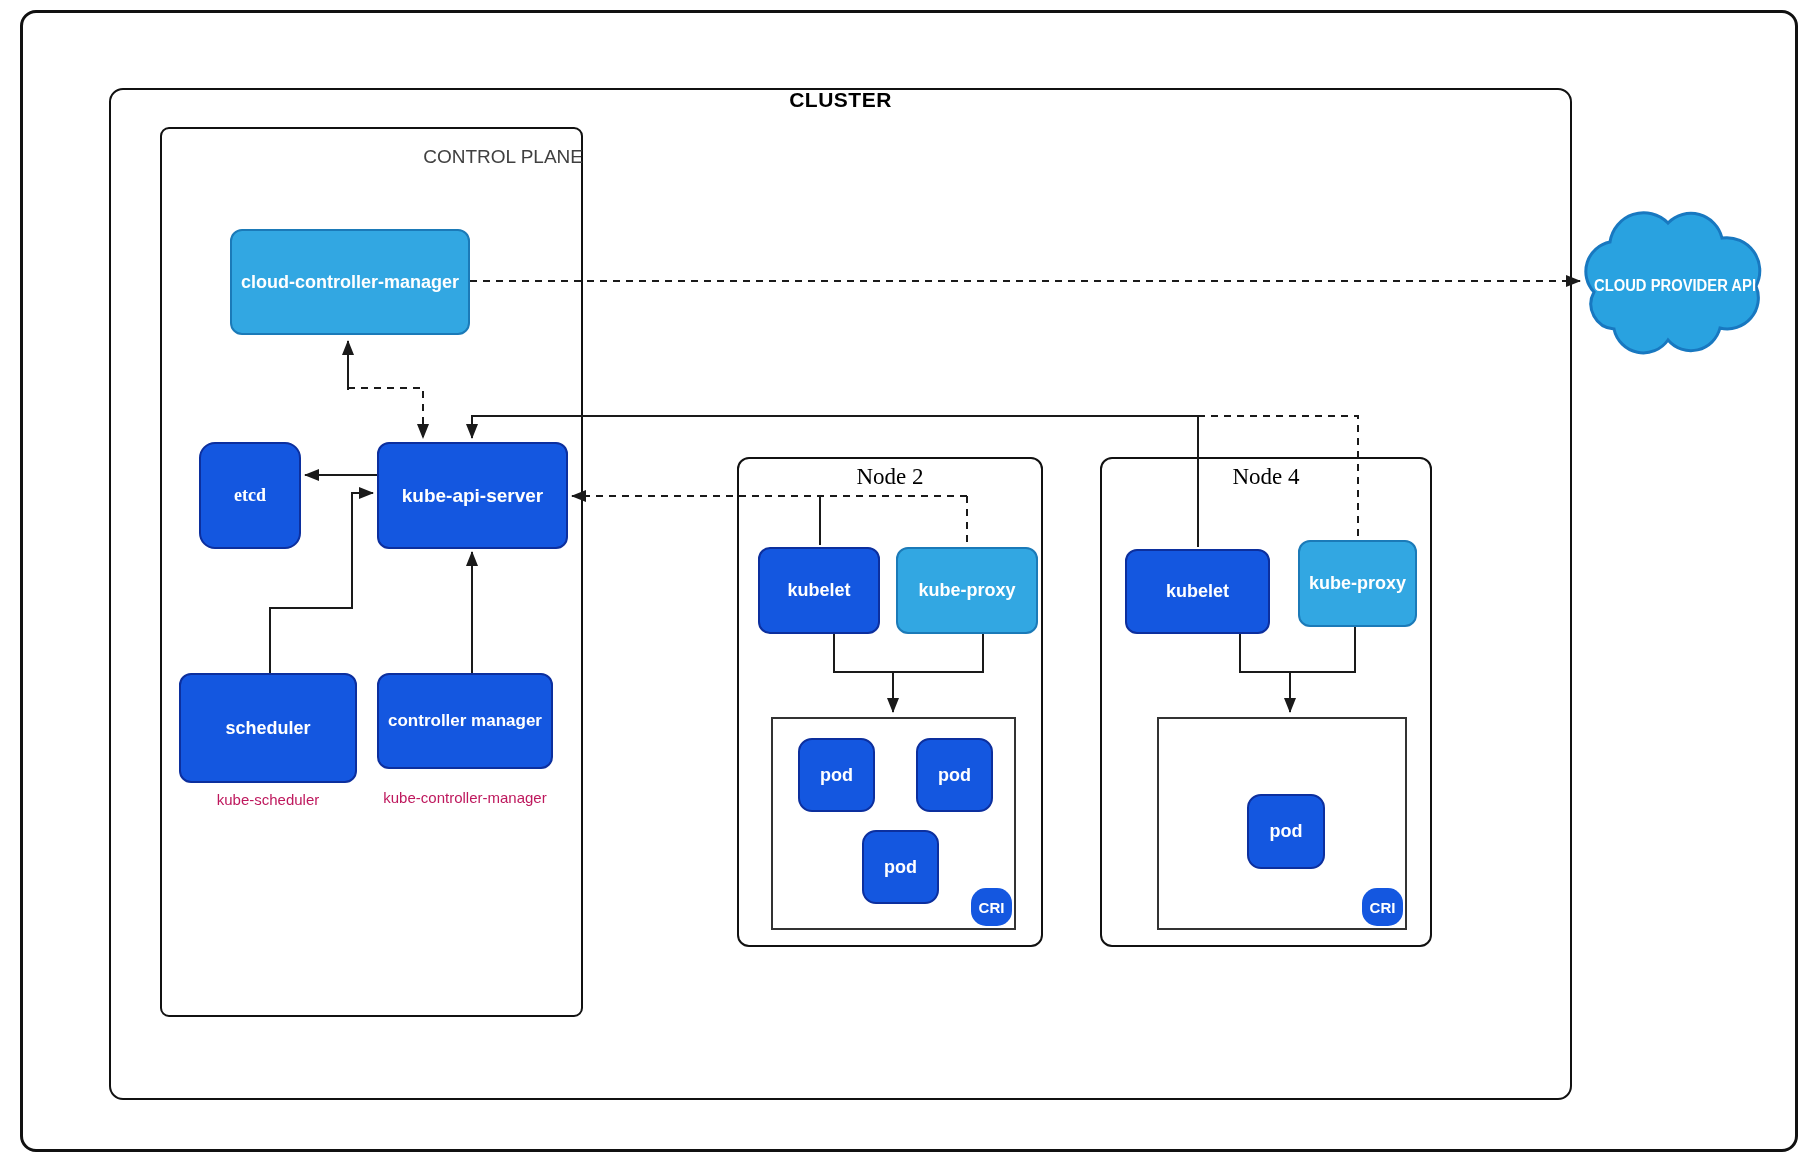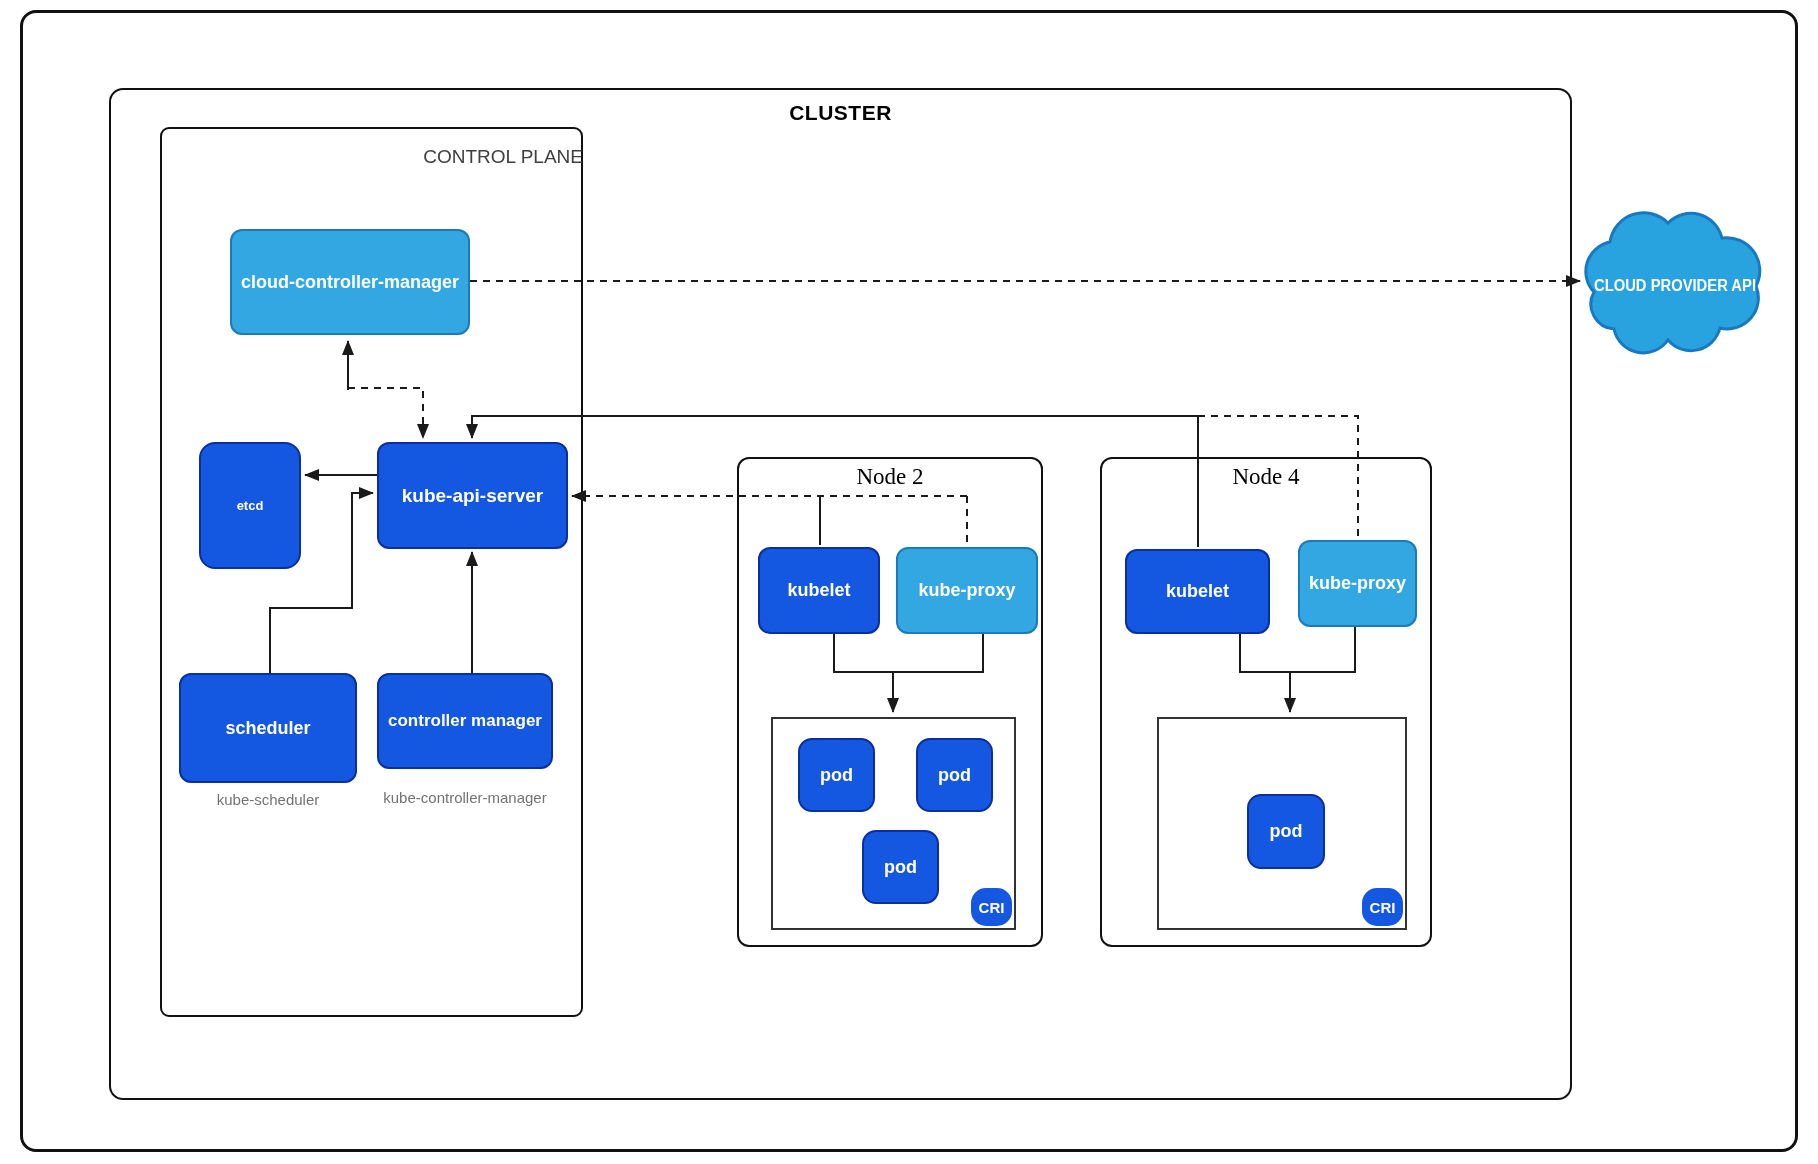--- a/index.html
+++ b/index.html
@@ -10,21 +10,21 @@
   
   .frame{border:3px solid #111;border-radius:16px;}
   .cluster{border:2px solid #111;border-radius:14px;}
   .cplane{border:2px solid #111;border-radius:9px;}
   .nodebox{border:2.5px solid #111;border-radius:12px;}
   .podwrap{border:2px solid #333;}
 
   .big-label{font-weight:bold;font-size:21px;color:#000;text-align:center;letter-spacing:.5px;}
   .cp-label{font-size:19px;color:#404040;text-align:right;}
   .node-label{font-family:"Liberation Serif",serif;font-size:23px;color:#000;text-align:center;}
-  .caption{font-size:15px;color:#737373;text-align:center;}
+  .caption{font-size:15px;color:#be185d;text-align:center;}
 
   
   .box{display:flex;align-items:center;justify-content:center;color:var(--text-light);
        font-weight:bold;text-align:left;}
   .dark{background:var(--primary-blue);border:2px solid var(--primary-blue-border);border-radius:12px;}
   .light{background:var(--light-blue);border:2px solid var(--light-blue-border);border-radius:12px;}
   .pod{background:var(--primary-blue);border:2px solid var(--primary-blue-border);border-radius:14px;font-size:18px;}
   .cri{background:var(--primary-blue);color:#fff;font-weight:bold;font-size:15px;
        display:flex;align-items:center;justify-content:center;border-radius:15px;}
 
@@ -39,27 +39,27 @@
   .z2{z-index:2;} .z3{z-index:3;}
 </style>
 </head>
 <body>
 
 <div id="canvas">
 
   <div class="abs frame" style="left:20px;top:10px;width:1778px;height:1142px;"></div>
 
   <div class="abs cluster z2" style="left:109px;top:88px;width:1463px;height:1012px;"></div>
-  <div class="abs big-label z3" style="left:109px;top:101px;width:1463px;">CLUSTER</div>
+  <div class="abs big-label z3" style="left:109px;top:88px;width:1463px;">CLUSTER</div>
 
   <div class="abs cplane z2" style="left:160px;top:127px;width:423px;height:890px;"></div>
   <div class="abs cp-label z3" style="left:160px;top:146px;width:423px;">CONTROL PLANE</div>
 
   <div class="abs box light z3" style="left:230px;top:229px;width:240px;height:106px;font-size:18px;">cloud-controller-manager</div>
-  <div class="abs box dark z3" style="left:199px;top:442px;width:102px;height:127px;font-size:13px;border-radius:16px;">etcd</div>
+  <div class="abs box dark z3" style="left:199px;top:442px;width:102px;height:107px;font-size:18px;border-radius:16px;font-family:Liberation Serif, serif;">etcd</div>
   <div class="abs box dark z3" style="left:179px;top:673px;width:178px;height:110px;font-size:18px;">scheduler</div>
   <div class="abs box dark z3" style="left:377px;top:442px;width:191px;height:107px;font-size:19px;">kube-api-server</div>
   <div class="abs box dark z3" style="left:377px;top:673px;width:176px;height:96px;font-size:17px;">controller manager</div>
   <div class="abs caption z3" style="left:179px;top:791px;width:178px;">kube-scheduler</div>
   <div class="abs caption z3" style="left:367px;top:789px;width:196px;text-align:center;">kube-controller-manager</div>
 
   <div class="abs nodebox z2" style="left:737px;top:457px;width:306px;height:490px;"></div>
   <div class="abs node-label z3" style="left:737px;top:464px;width:306px;">Node 2</div>
   <div class="abs box dark z3" style="left:758px;top:547px;width:122px;height:87px;font-size:18px;">kubelet</div>
   <div class="abs box light z3" style="left:896px;top:547px;width:142px;height:87px;font-size:18px;">kube-proxy</div>

